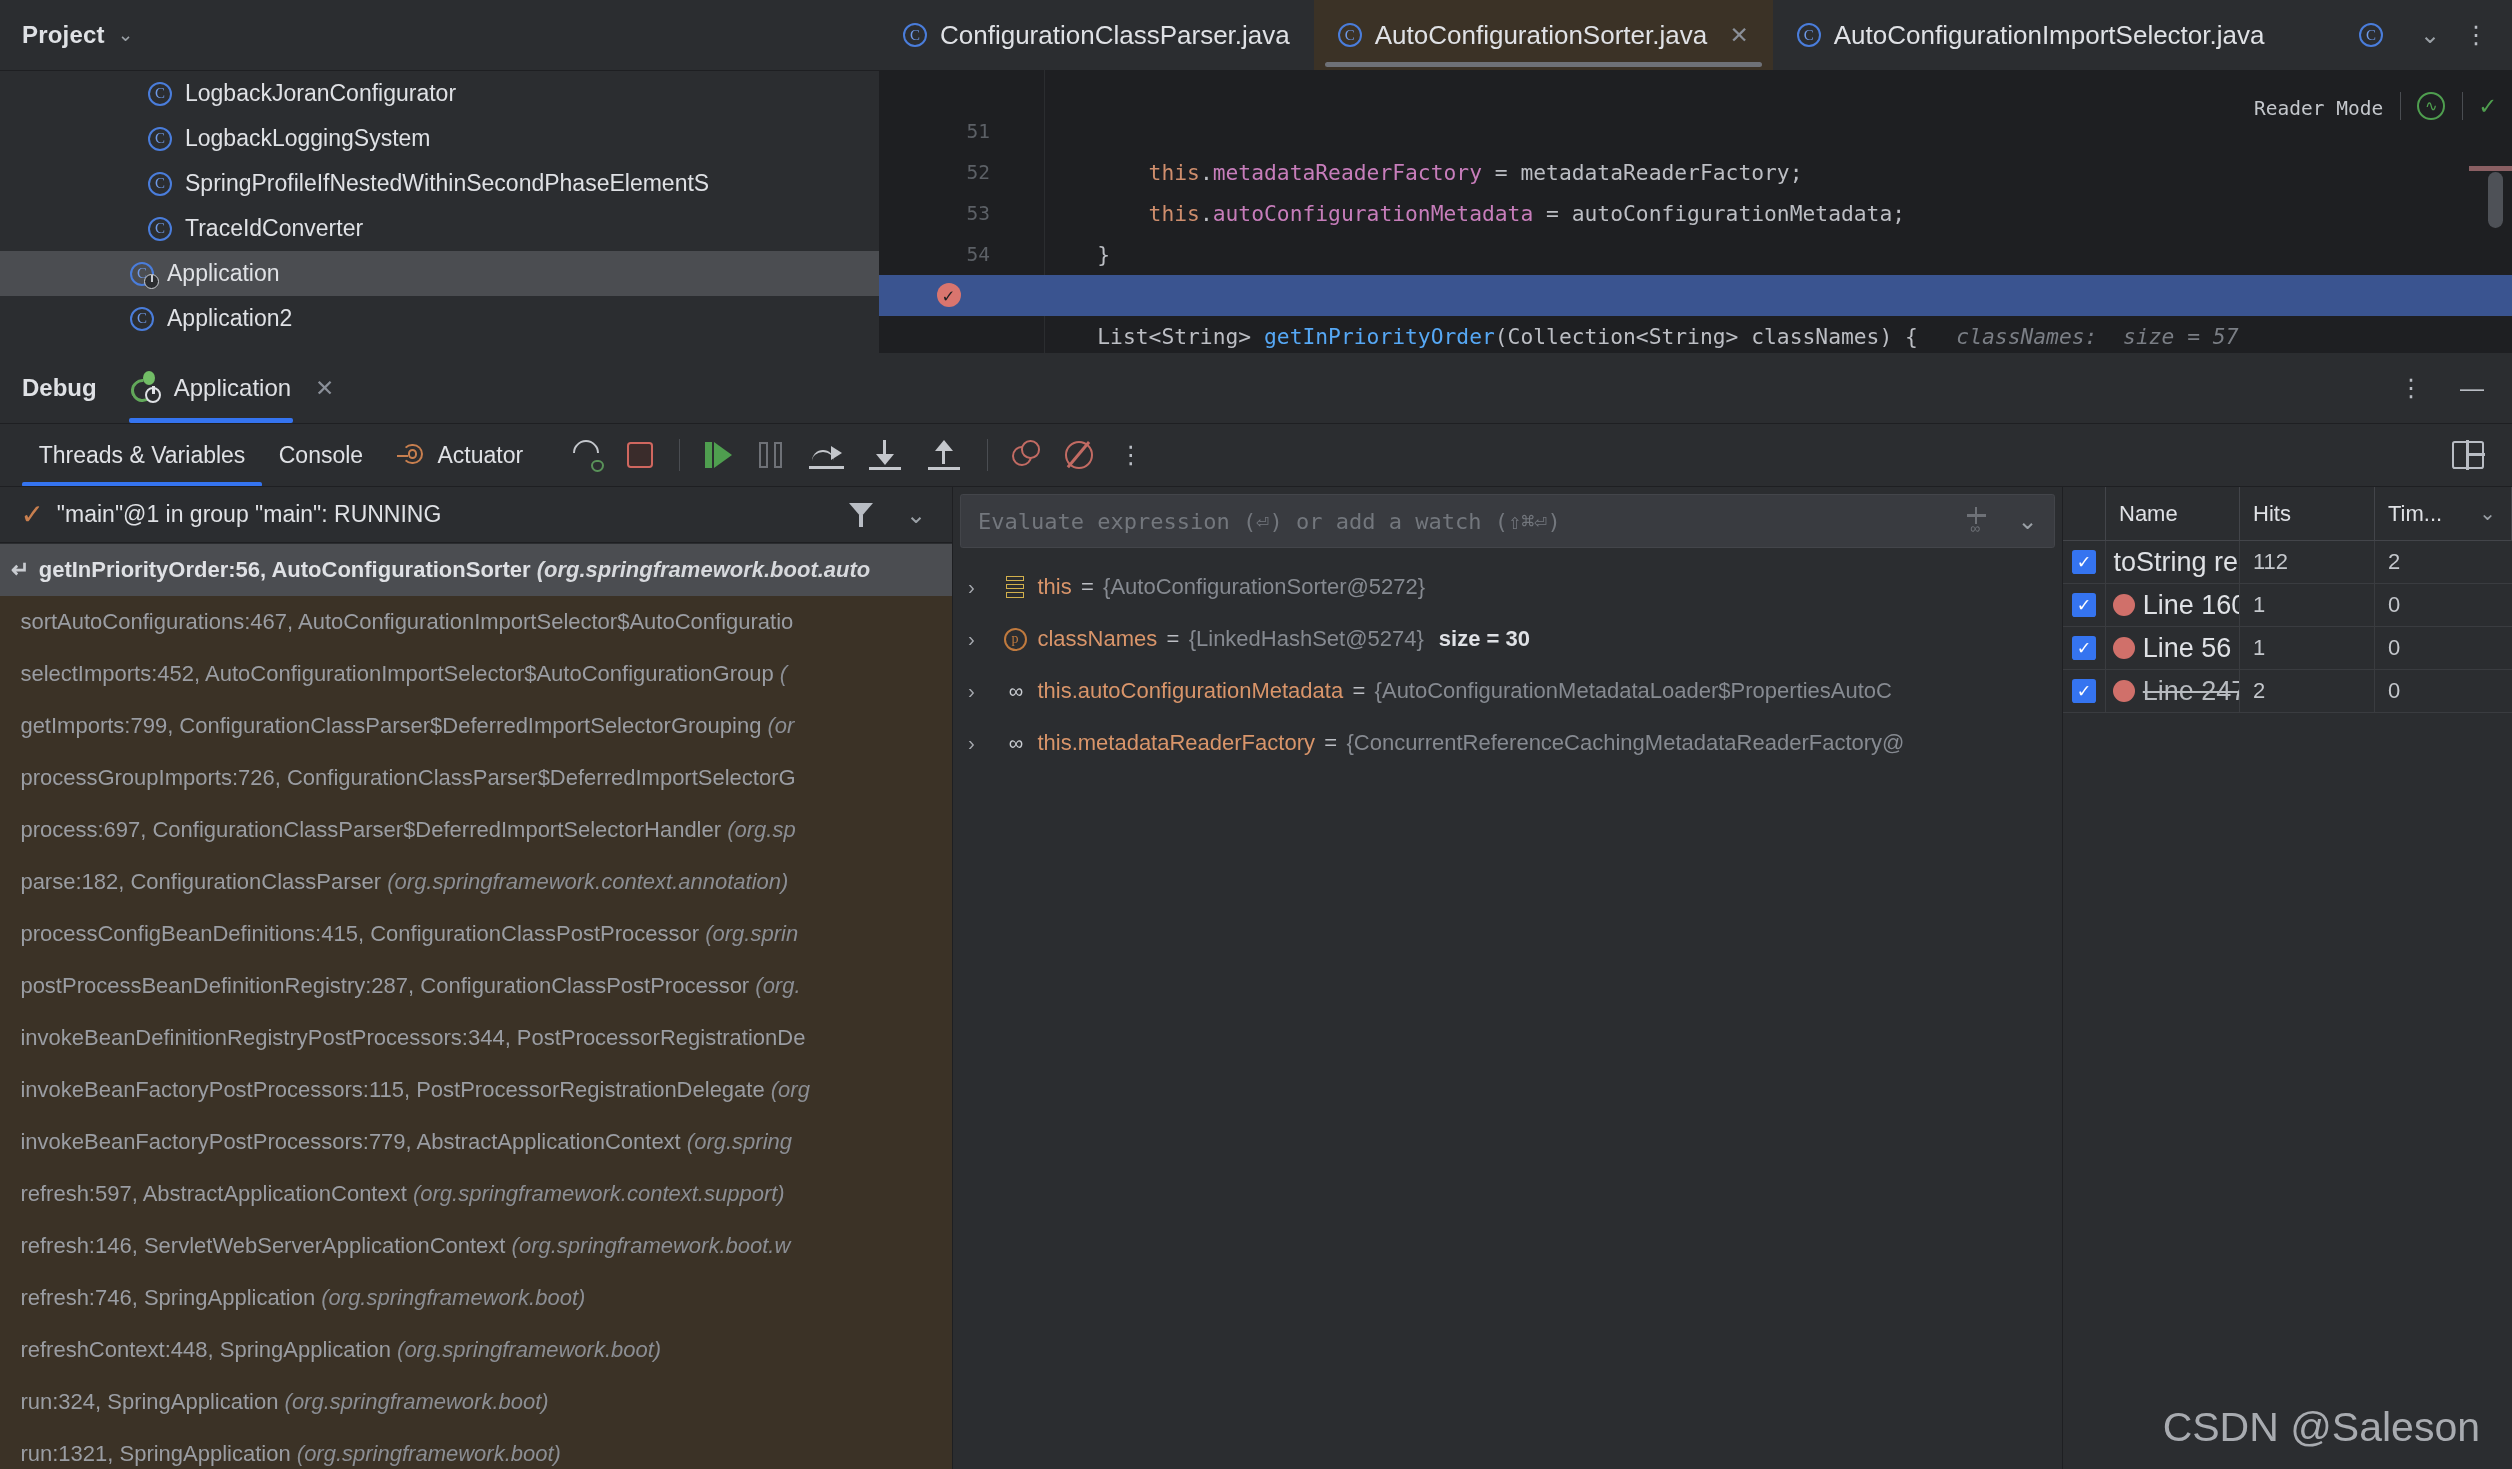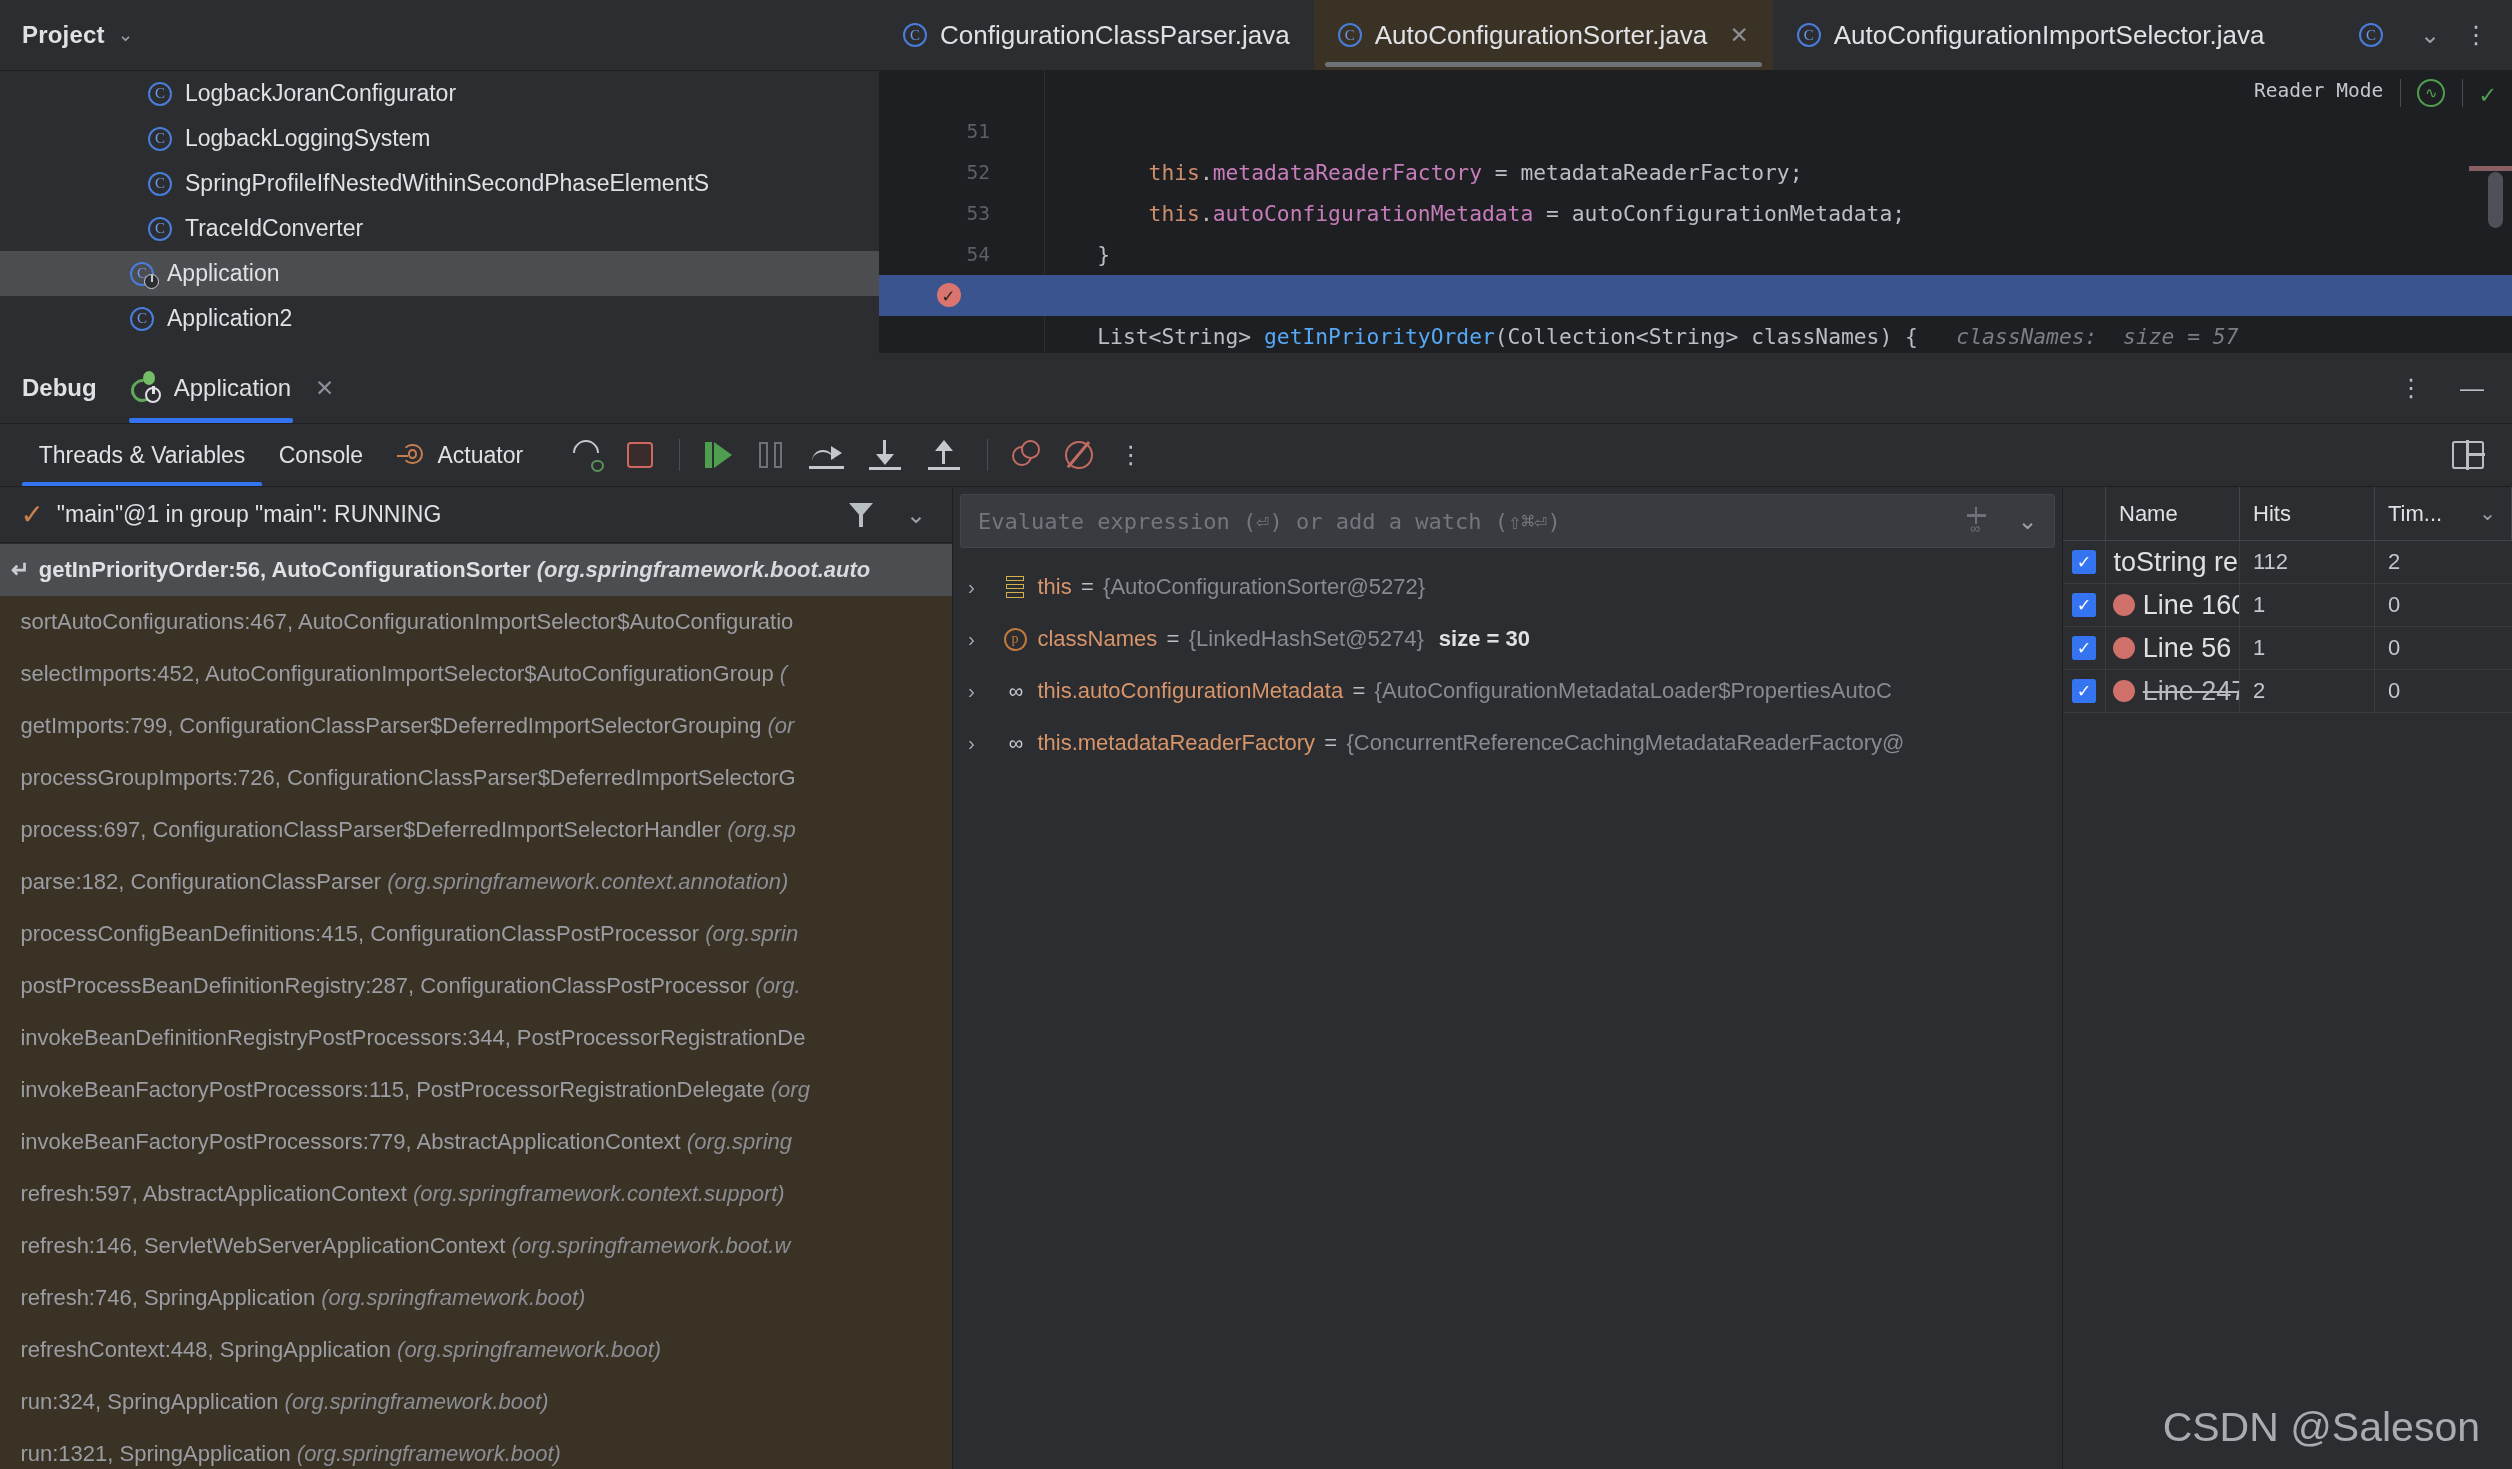--- a/index.html
+++ b/index.html
@@ -100,21 +100,21 @@
     content:"✓"; position:absolute; left:4.6px; top:-7.4px; color:#1e1f22;
     font-size:16.7px; font-family:"Liberation Sans", sans-serif;
   }
   .k-kw   { color:#cf8e6d; }
   .k-fld  { color:#c77dbb; }
   .k-meth { color:#56a8f5; }
   .k-txt  { color:#bcbec4; }
   .k-hint { color:#7a7e85; font-style:italic; }
 
   .reader-mode {
-    position:absolute; right:16.7px; top:9.3px; display:flex; align-items:flex-start; gap:0;
+    position:absolute; right:16.7px; top:9.3px; display:flex; align-items:flex-end; gap:0;
     height:41px;
   }
   .reader-mode .rm-label { color:#c4c7cc; font-size:19.5px; padding-right:16.7px; }
   .vdiv { width:0.9px; height:28px; background:#4a4d52; }
   .insp-ok {
     width:28px;height:28px;border-radius:50%;border:2.3px solid #4f9e4f;
     display:flex;align-items:center;justify-content:center;margin:0 16.7px;
   }
   .insp-ok span{ color:#4f9e4f; font-size:15px; line-height:1; }
   .check-green { color:#4f9e4f; font-size:26px; margin-left:16.7px; }

